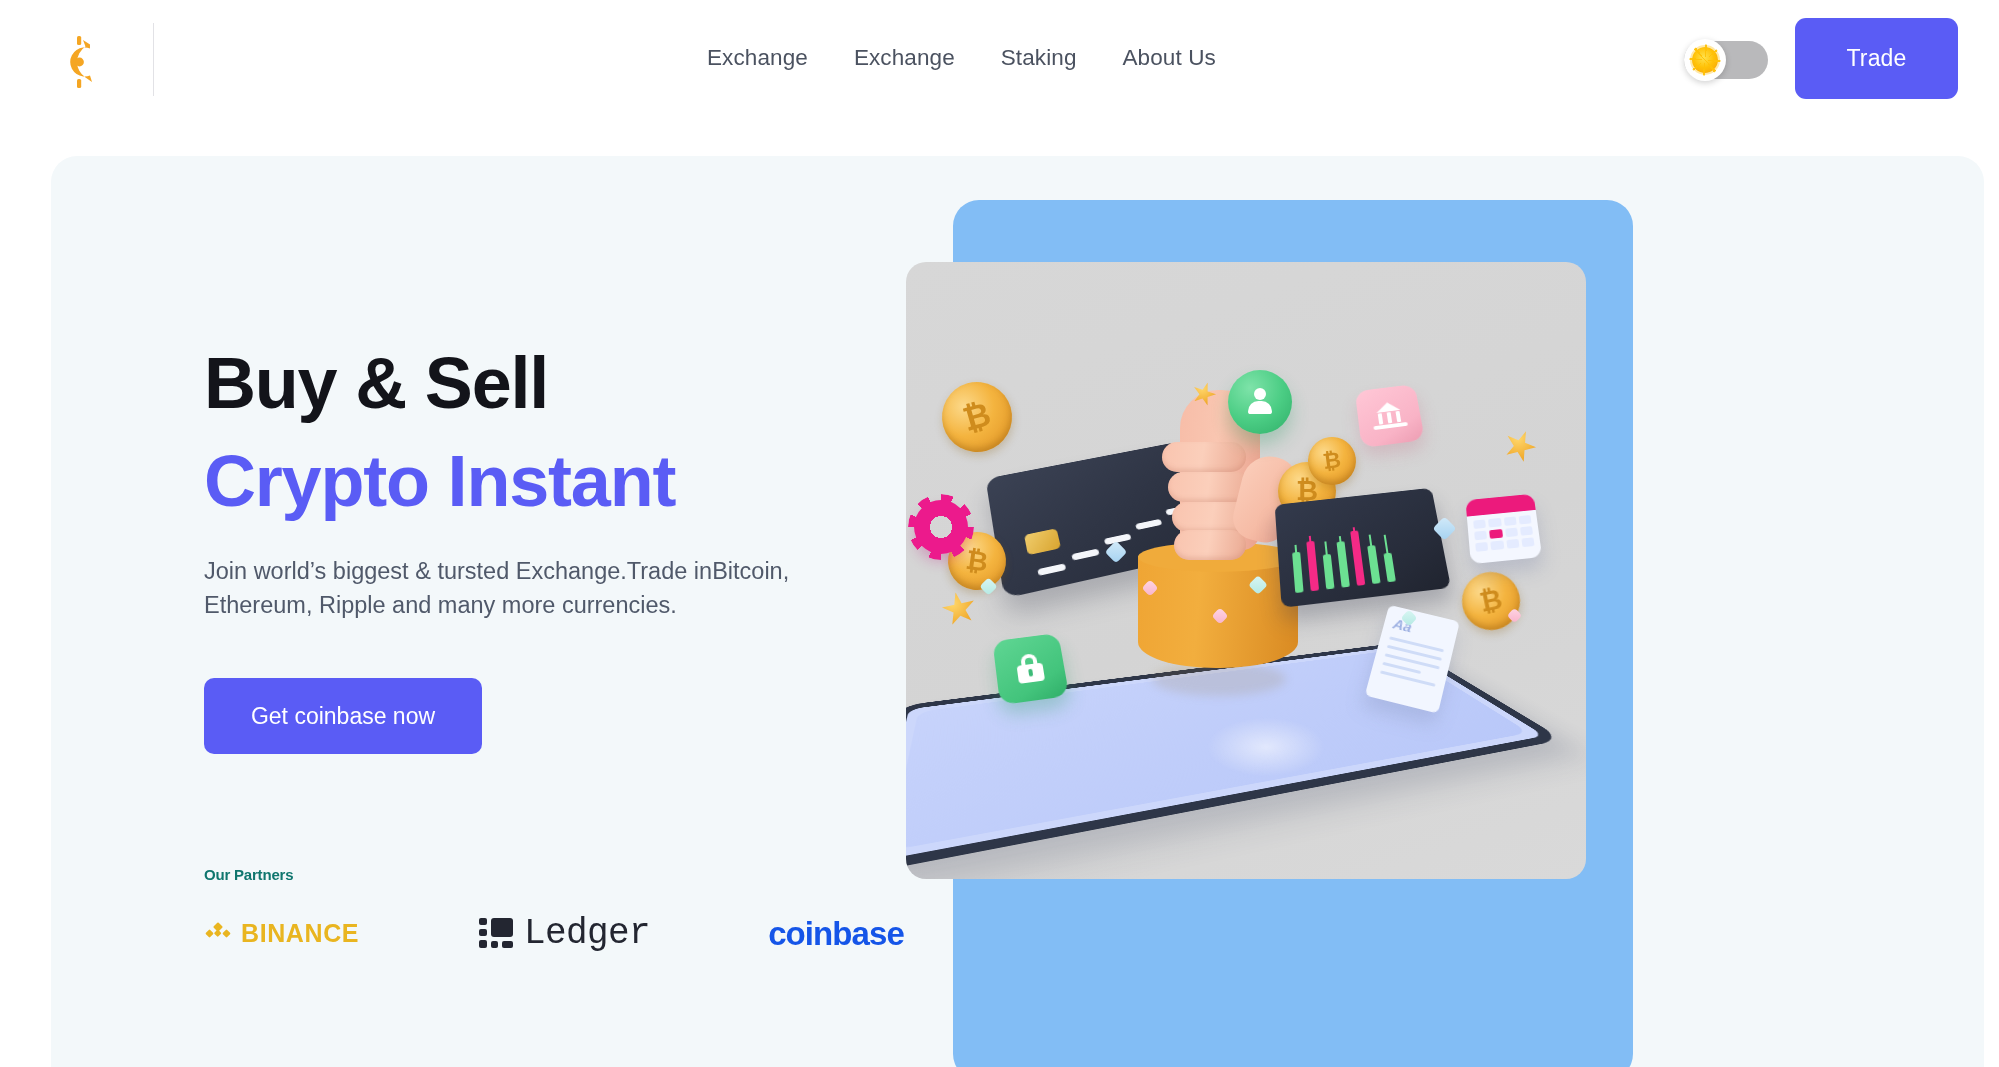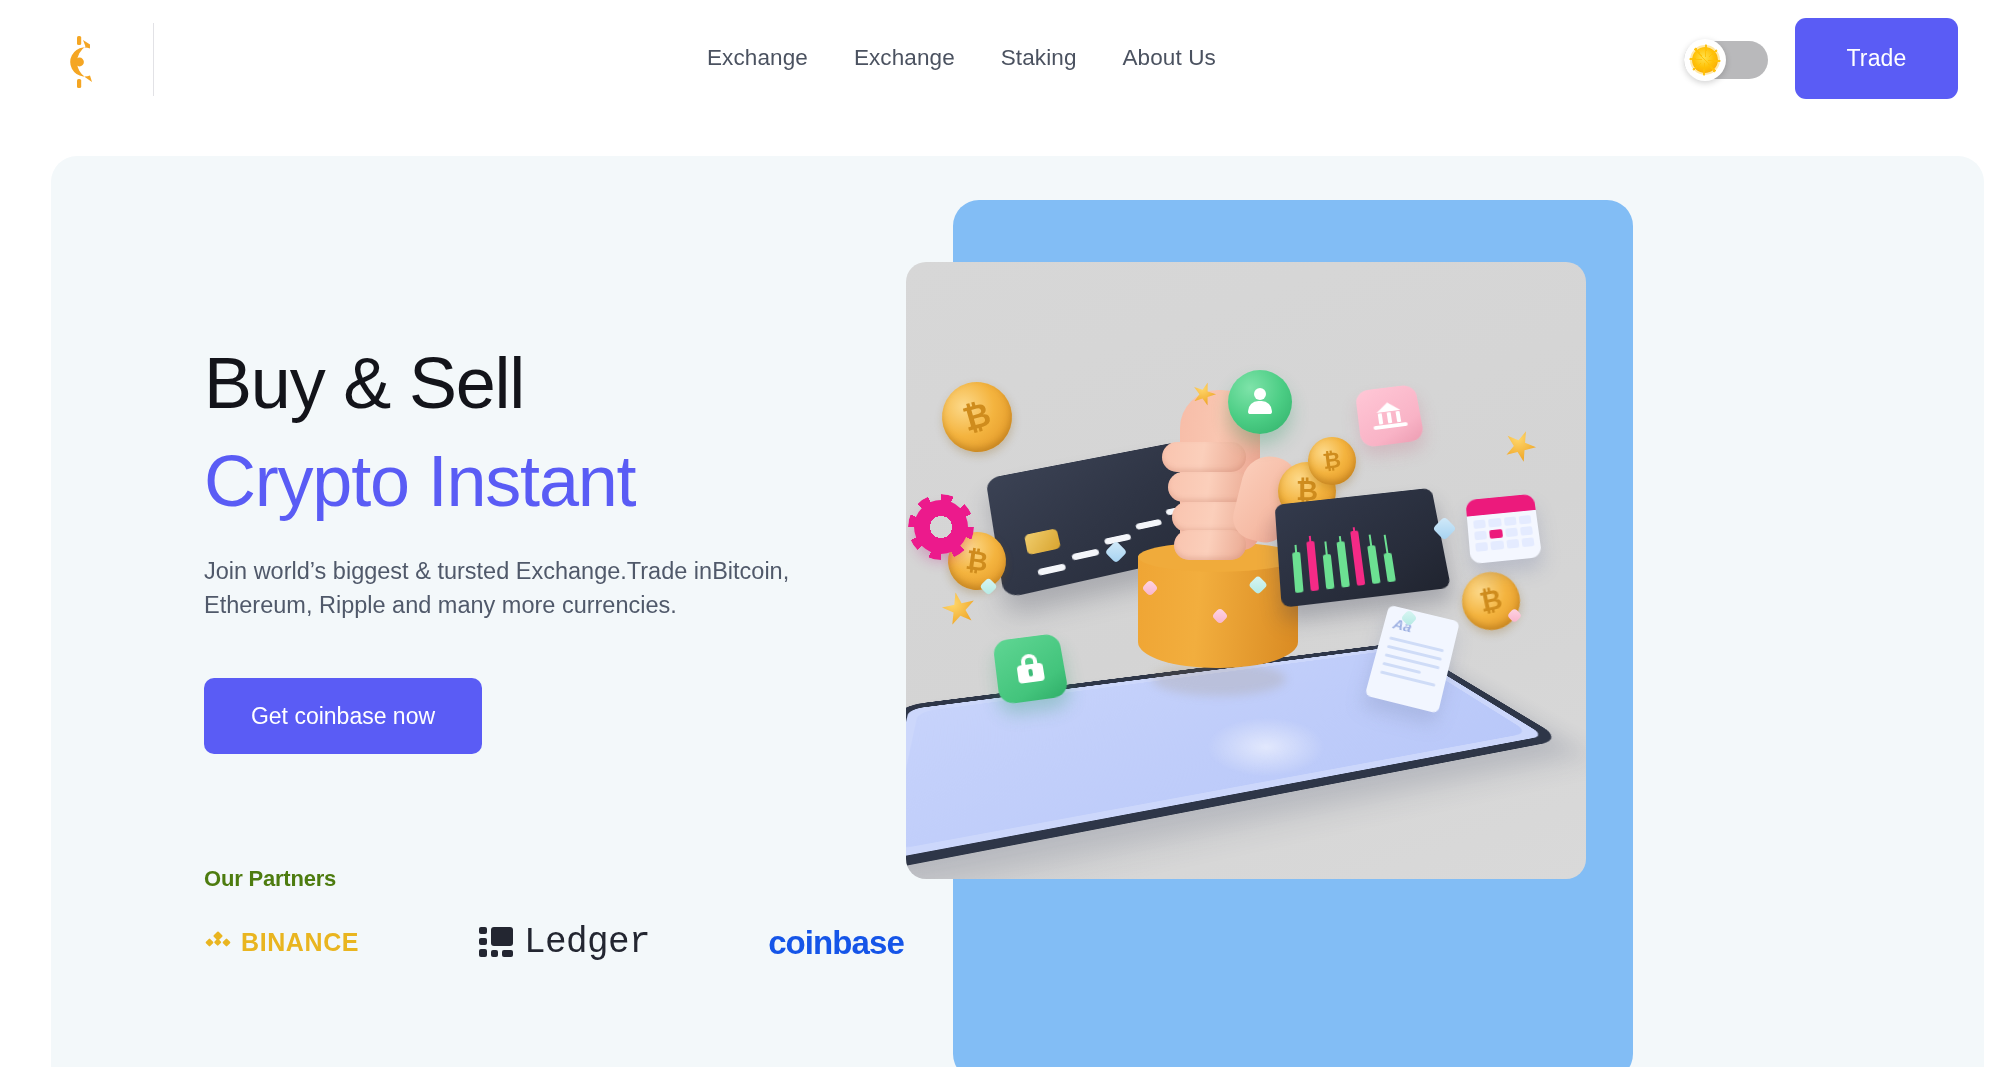--- a/index.html
+++ b/index.html
@@ -69,36 +69,36 @@
   
   .hero {
     position:absolute; left:51px; top:156px; width:1933px; height:911px;
     background:#f3f8fa; border-radius:26px 26px 0 0;
     overflow:hidden;
   }
 
   
   .hero-left { position:absolute; left:153px; top:178px; width:700px; }
   .h1 {
-    font-size:72px; line-height:98px; font-weight:normal;
+    font-size:72px; line-height:98px; font-weight:bold;
     letter-spacing:-1.2px; color:#13141a;
   }
   .h1 .accent { color:#5a5cf5; }
   .lede {
     margin-top:24px; font-size:23.5px; line-height:34px;
     color:#50596a; max-width:660px;
   }
   .cta {
     margin-top:56px; width:278px; height:76px;
     background:#5a5cf5; border:none; border-radius:10px;
     color:#fff; font-size:23px; font-family:"Liberation Sans", sans-serif;
     cursor:pointer;
   }
   .partners-title {
-    margin-top:112px; font-size:22px; font-weight:bold; color:#4d7c0f;
+    margin-top:112px; font-size:15px; font-weight:bold; color:#0f766e;
     letter-spacing:-0.2px;
   }
   .partners {
     margin-top:30px; display:flex; align-items:center; gap:70px;justify-content:space-between;
   }
   .partner { display:flex; align-items:center; gap:9px; }
   .p-binance-text {
     font-size:25px; font-weight:bold; color:#e9b520; letter-spacing:0.6px;
   }
   .p-ledger-text { font-size:36px; color:#232631; letter-spacing:-0.6px;font-family:Liberation Mono, monospace; }

